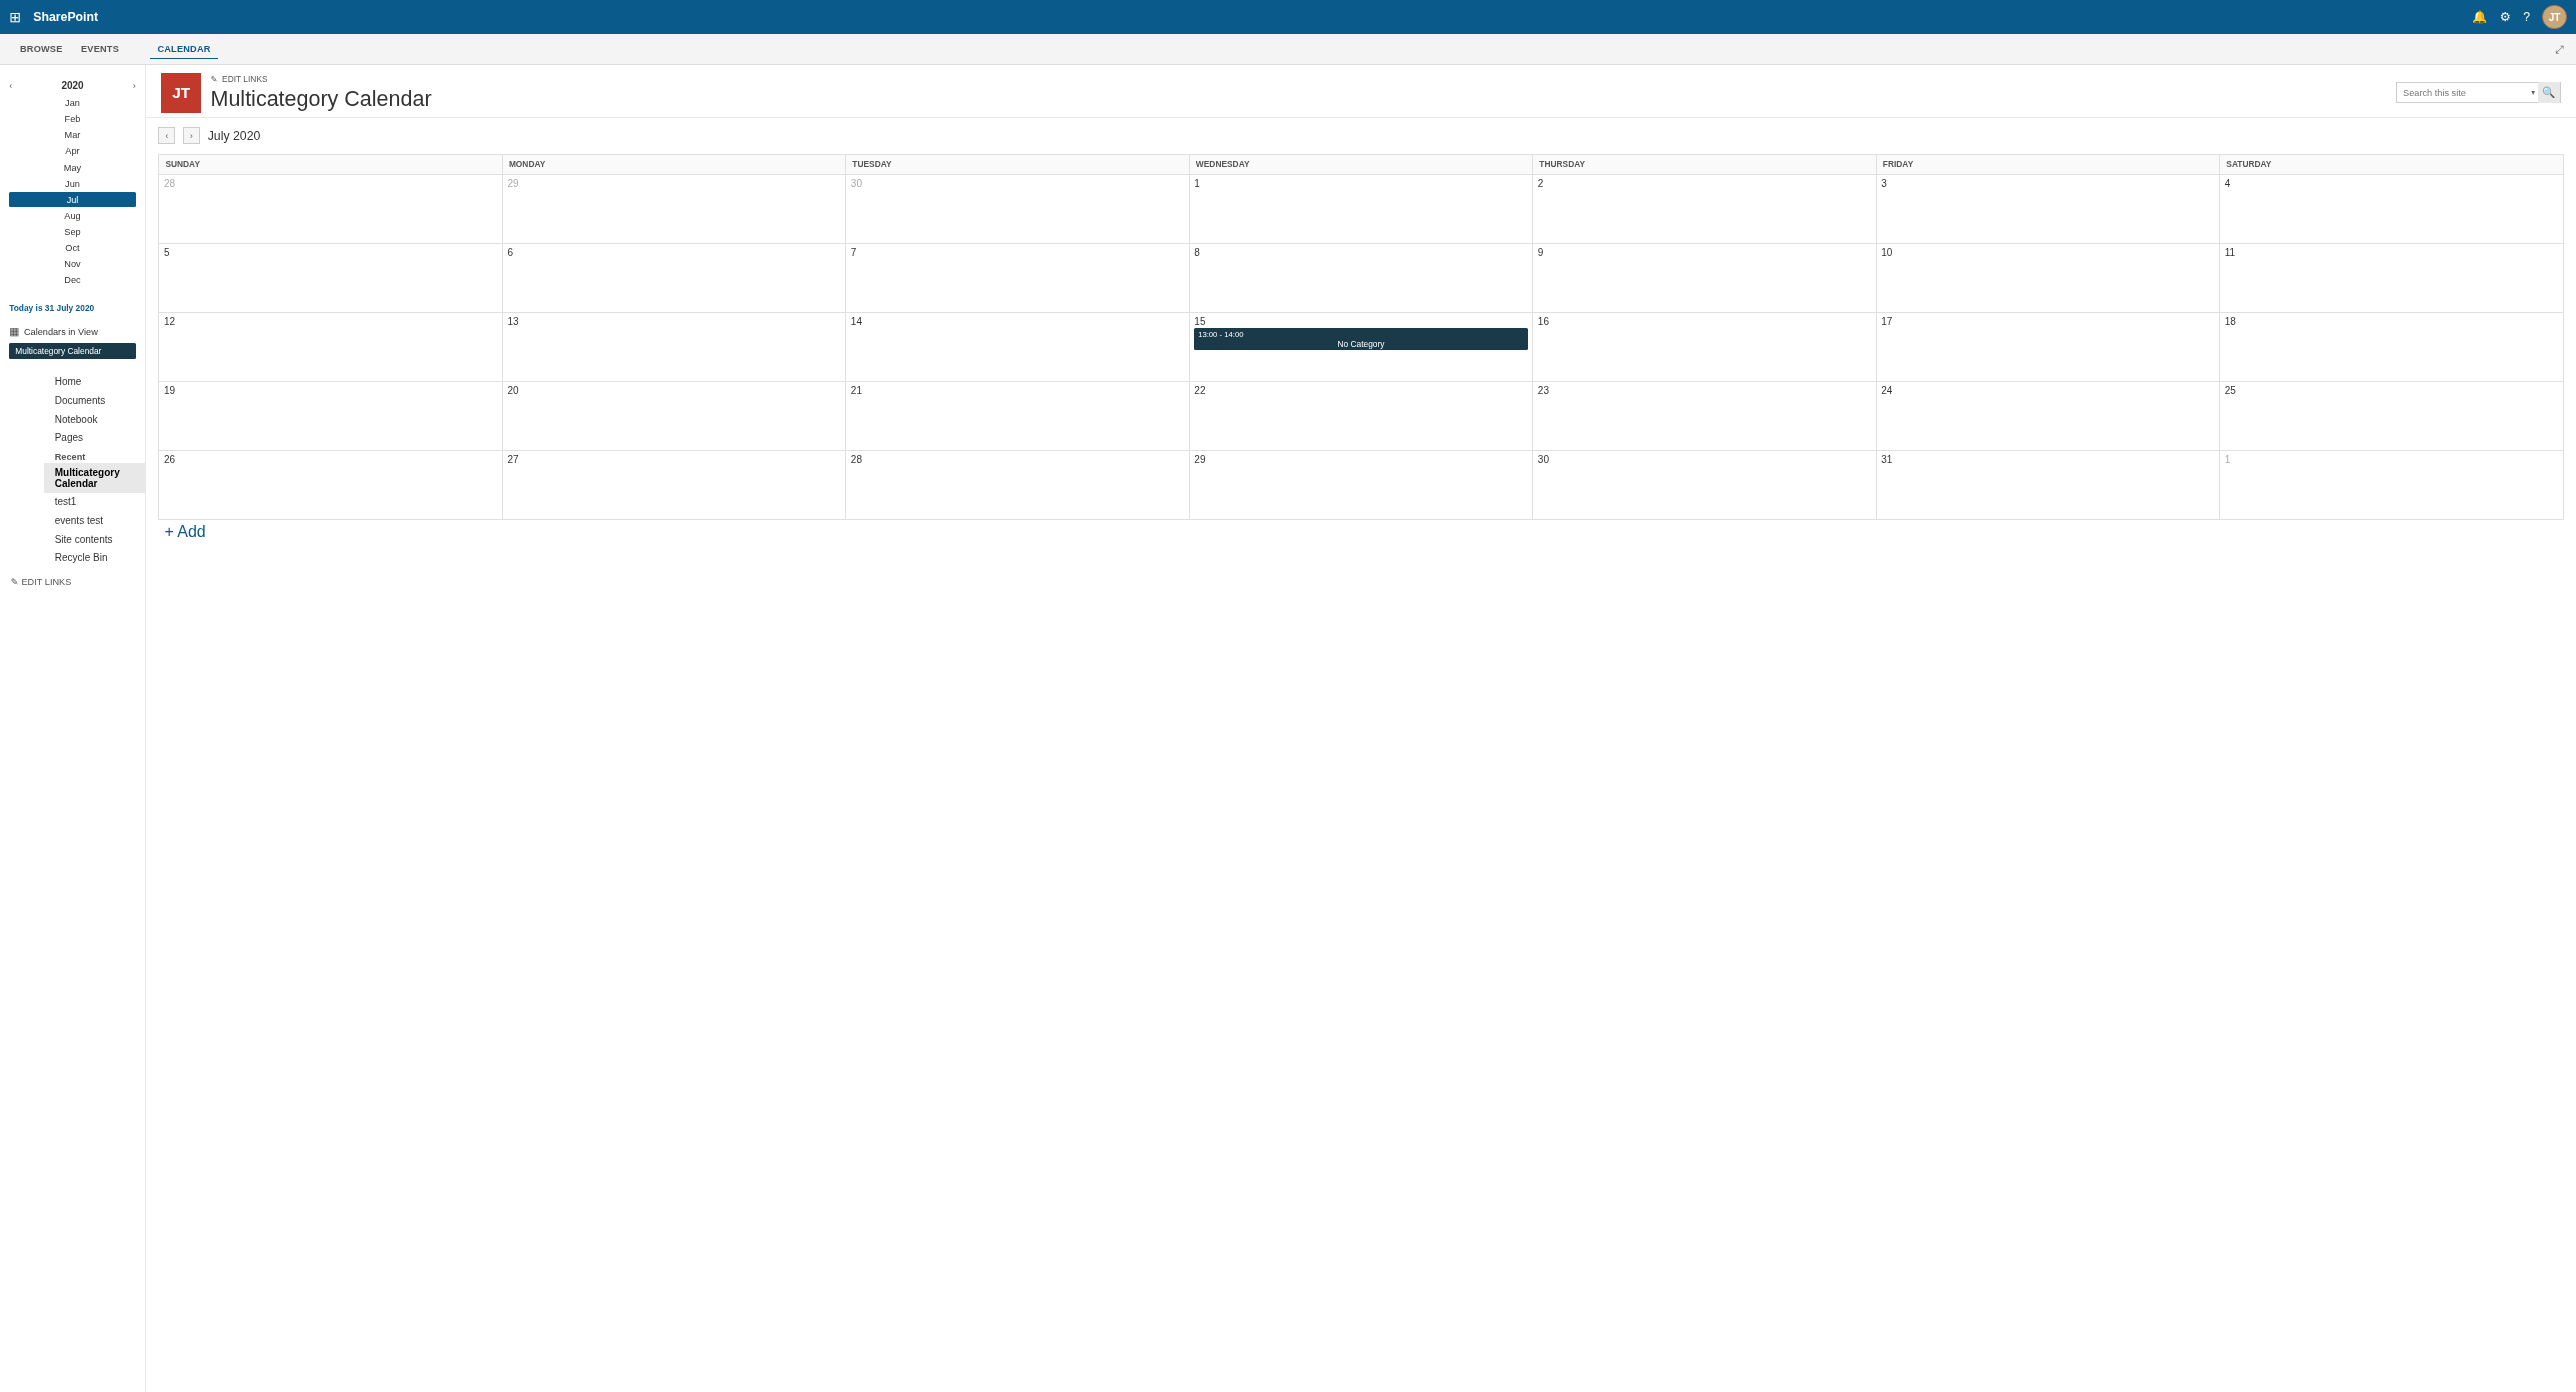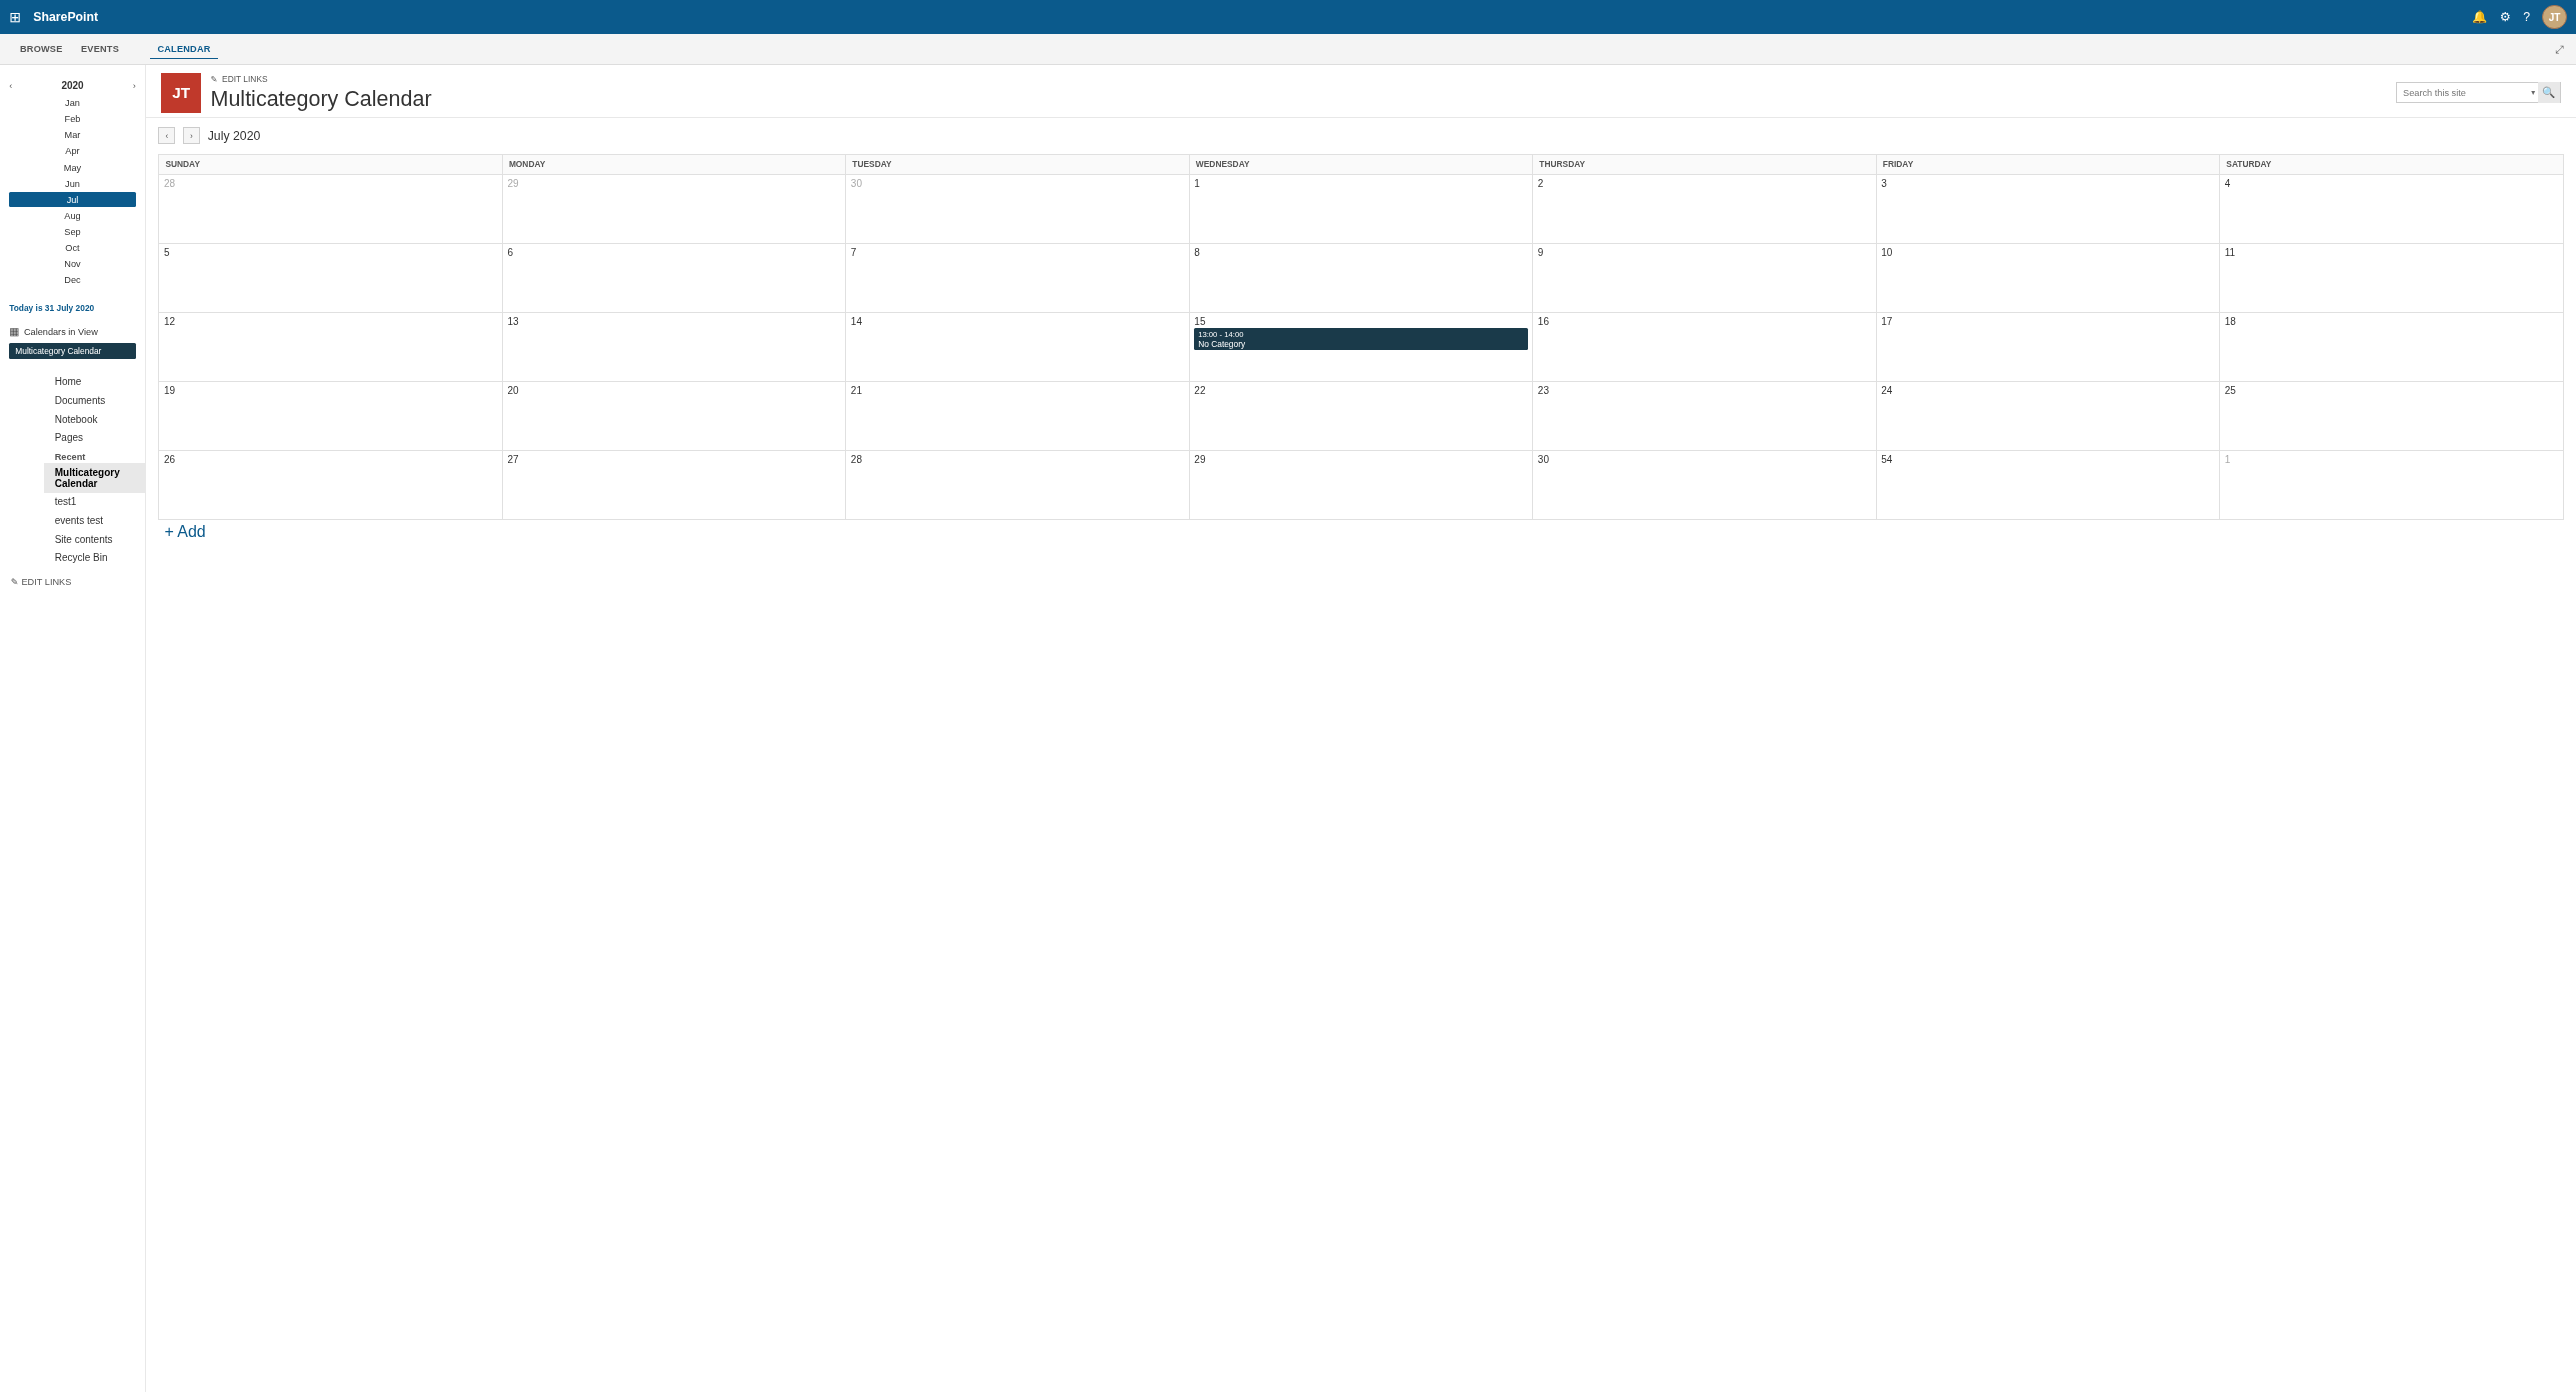--- a/index.html
+++ b/index.html
@@ -145,21 +145,21 @@
     .event-block {
       background: #1a3a4a;
       color: #fff;
       border-radius: 1.5px;
       padding: 1.5px 3.8px;
       margin-top: 1.5px;
       font-size: 8.4px;
       cursor: pointer;
     }
     .event-time { font-size: 7.7px; }
-    .event-title { font-size: 8.4px; }
+    .event-title { font-size: 8.4px; text-align: center; }
 
     
     .mini-cal { padding: 6.1px 9.2px; margin-bottom: 6.1px; }
     .mini-cal-header {
       display: flex; align-items: center; justify-content: space-between;
       margin-bottom: 4.6px;
     }
     .mini-cal-year { font-size: 10px; font-weight: 600; color: #333; }
     .mini-cal-nav { cursor: pointer; font-size: 9.2px; color: #555; }
 
@@ -452,21 +452,21 @@
               <td>
                 <div class="day-number">28</div>
               </td>
               <td>
                 <div class="day-number">29</div>
               </td>
               <td>
                 <div class="day-number">30</div>
               </td>
               <td>
-                <div class="day-number">54</div>
+                <div class="day-number">31</div>
               </td>
               <td class="other-month">
                 <div class="day-number">1</div>
               </td>
             </tr>
           </tbody>
       </table>
 
       <div class="add-event-link">+ Add</div>
 

